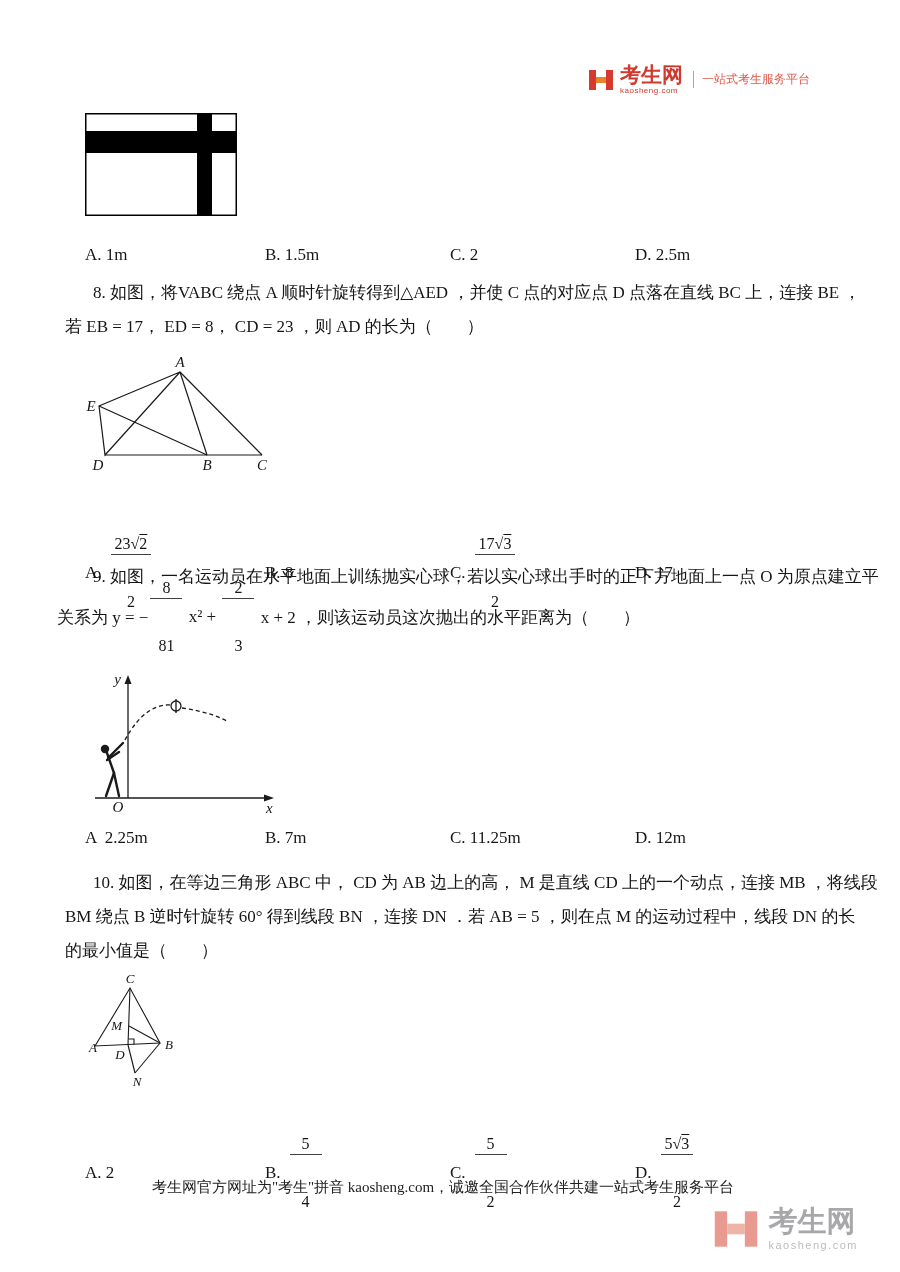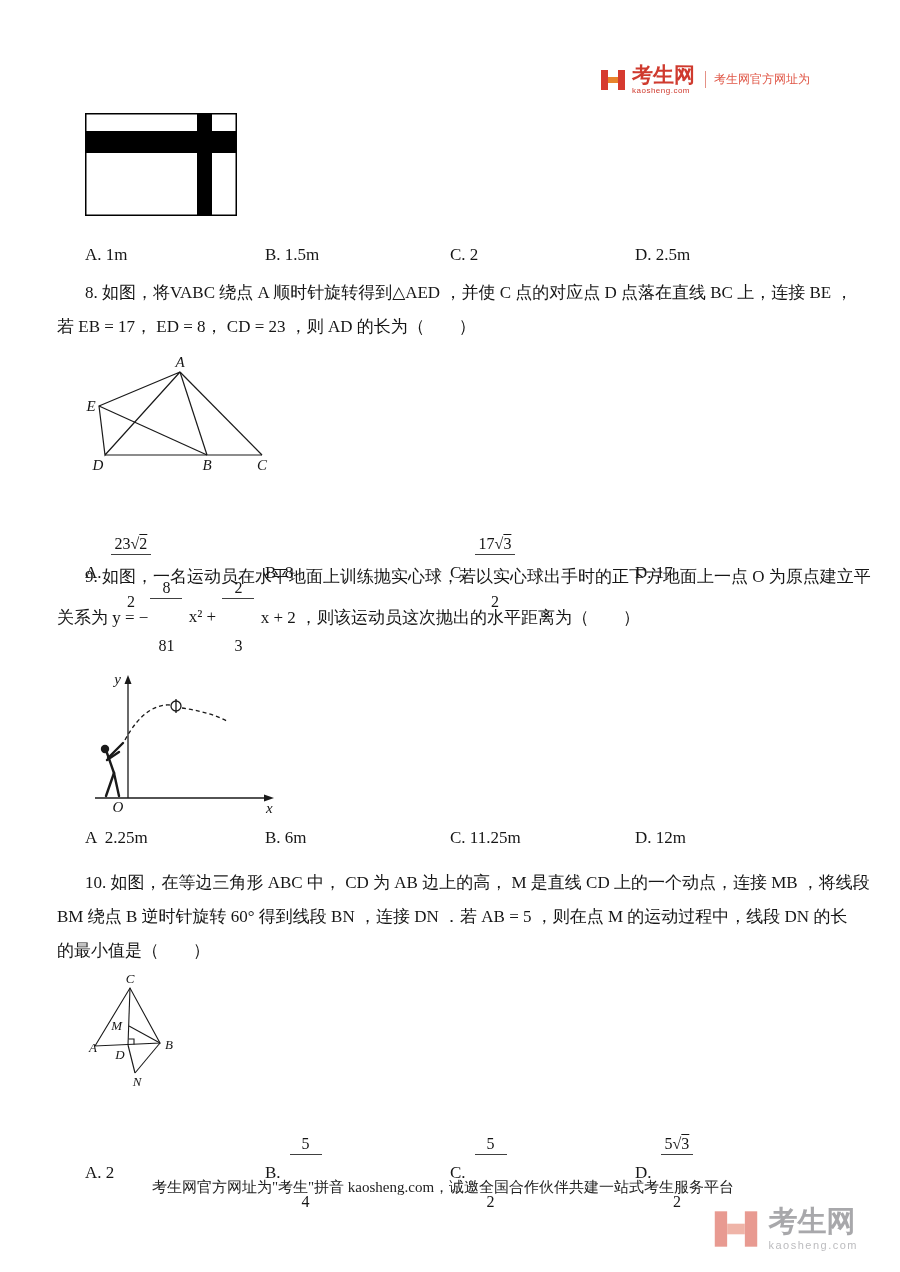--- a/index.html
+++ b/index.html
@@ -16,21 +16,21 @@
   .fig{position:absolute;}
   .fig1{left:85px;top:113px;}
   .fig-q8{left:85px;top:356px;}
   .fig-q9{left:85px;top:670px;}
   .fig-q10{left:88px;top:973px;}
   svg text{font-family:"Liberation Serif","DejaVu Serif",serif;font-style:italic;font-size:15px;fill:#161616;}
   .fig-q10 text{font-size:13px;}
 
   
   .qtext{position:absolute;left:57px;width:805px;font-size:17px;}
-  .qline{line-height:34px;white-space:nowrap;}
+  .qline{line-height:34px;white-space:nowrap;margin-left:8px;}
   .indent{padding-left:28px;}
   .formula{display:flex;align-items:center;height:46px;line-height:normal;white-space:pre;}
 
   
   .opt-row{position:absolute;left:85px;width:750px;display:grid;
            grid-template-columns:180px 185px 185px auto;font-size:17px;align-items:center;}
   .opt{display:flex;align-items:center;gap:7px;white-space:pre;}
   .tall{height:50px;}
 
   
@@ -53,21 +53,21 @@
   <div class="brand">
     <svg class="brand-icon" width="26" height="26" viewBox="0 0 26 26">
       <rect x="1" y="3" width="7" height="20" fill="#d63a2f"></rect>
       <rect x="18" y="3" width="7" height="20" fill="#d63a2f"></rect>
       <rect x="8" y="10" width="10" height="6" fill="#e8842c"></rect>
     </svg>
     <div>
       <div class="brand-name">考生网</div>
       <div class="brand-domain">kaosheng.com</div>
     </div>
-    <div class="brand-tagline">考生网官方网址为</div>
+    <div class="brand-tagline">一站式考生服务平台</div>
   </div>
 
   <svg class="fig fig1" width="152" height="103" viewBox="0 0 152 103">
     <rect x="0.75" y="0.75" width="150.5" height="101.5" fill="#ffffff" stroke="#000000" stroke-width="1.5"></rect>
     <rect x="0" y="18" width="152" height="22" fill="#000000"></rect>
     <rect x="112" y="0" width="15" height="103" fill="#000000"></rect>
   </svg>
 
   <div class="opt-row" style="top:245px;">
     <span class="opt">A. 1m</span>
@@ -152,21 +152,21 @@
       <circle cx="91" cy="36" r="5" fill="#ffffff" stroke="#1a1a1a" stroke-width="1.3"></circle>
       <line x1="91" y1="29" x2="91" y2="43" stroke="#1a1a1a" stroke-width="1.3"></line>
     </g>
     <text x="36" y="14" text-anchor="end">y</text>
     <text x="181" y="143">x</text>
     <text x="33" y="142" text-anchor="middle">O</text>
   </svg>
 
   <div class="opt-row" style="top:828px;">
     <span class="opt">A  2.25m</span>
-    <span class="opt">B. 6m</span>
+    <span class="opt">B. 7m</span>
     <span class="opt">C. 11.25m</span>
     <span class="opt">D. 12m</span>
   </div>
 
   <div class="qtext" style="top:866px;">
     <div class="qline indent">10. 如图，在等边三角形 ABC 中， CD 为 AB 边上的高， M 是直线 CD 上的一个动点，连接 MB ，将线段</div>
     <div class="qline">BM 绕点 B 逆时针旋转 60° 得到线段 BN ，连接 DN ．若 AB = 5 ，则在点 M 的运动过程中，线段 DN 的长</div>
     <div class="qline">的最小值是（　　）</div>
   </div>
 

